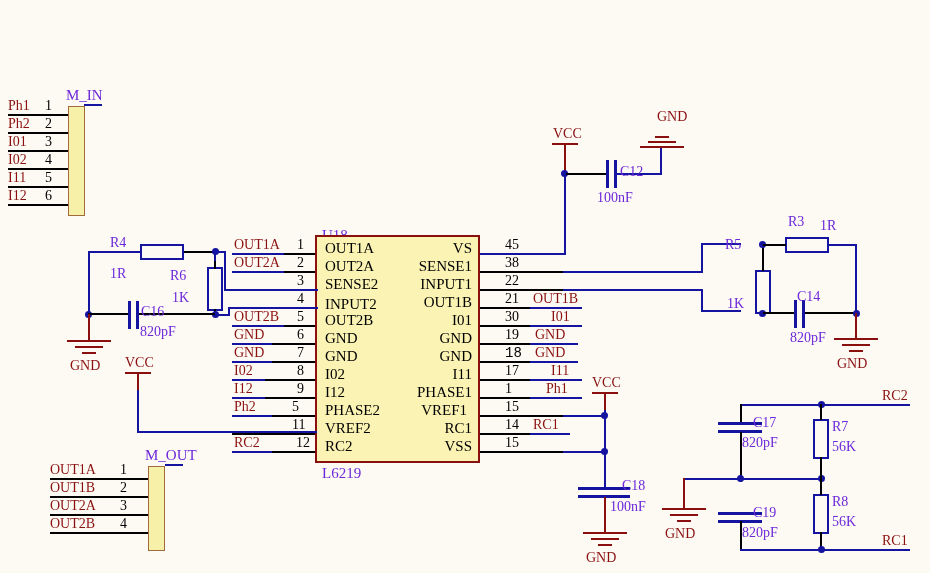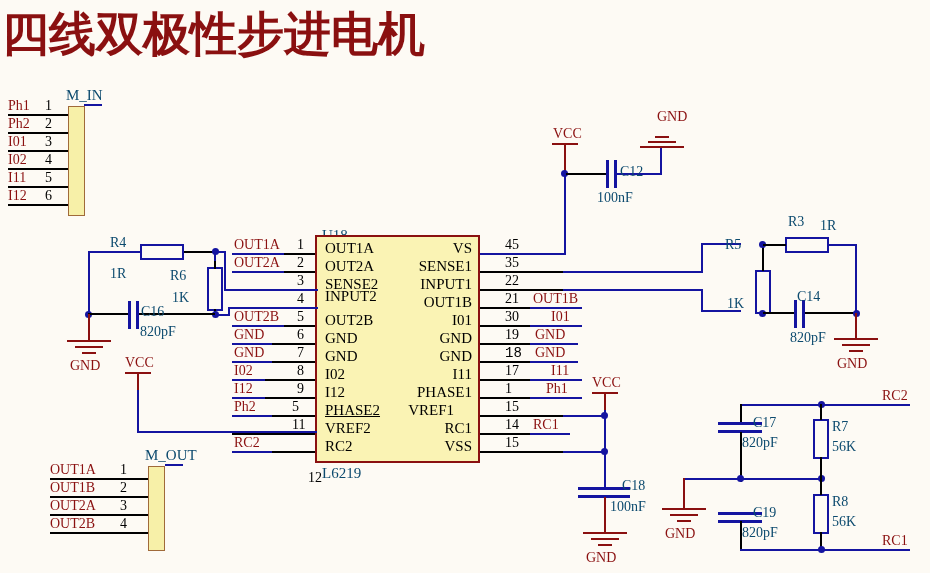--- a/index.html
+++ b/index.html
@@ -17,21 +17,21 @@
     font-weight:bold;
     font-size:47px;
     line-height:52px;
     color:#8a1010;
     letter-spacing:0px;
     white-space:nowrap;
   }
 
   
   .t{position:absolute;white-space:nowrap;line-height:1;}
-  .blue{color:#0c4a6e;}
+  .blue{color:#6d28d9;}
   .red{color:#8a1010;}
   .black{color:#000;}
   .f14{font-size:14px;}
   .f15{font-size:15px;}
 
   
   .w{position:absolute;background:#1414a0;}
   .wk{position:absolute;background:#000;}
   .wr{position:absolute;background:#8a1010;}
   .hw{height:2px;}
@@ -67,21 +67,20 @@
 
   
   .gnd{position:absolute;}
   .gnd i{position:absolute;background:#8a1010;display:block;}
 </style>
 </head>
 <body>
 
 <div id="root">
 
-  <div class="title">四线双极性步进电机</div>
 
   <div class="t f15 blue" style="left:66px;top:88px;">M_IN</div>
   <div class="w hw" style="left:84px;top:104px;width:18px;"></div>
   <div class="conn" style="left:68px;top:106px;width:17px;height:110px;"></div>
 
   <div class="t f14 red" style="left:8px;top:99px;">Ph1</div>
   <div class="t f14 black" style="left:45px;top:99px;">1</div>
   <div class="nlu" style="left:8px;top:114px;width:32px;"></div>
   <div class="stub" style="left:8px;top:114px;width:60px;"></div>
 
@@ -110,40 +109,40 @@
   <div class="nlu" style="left:8px;top:204px;width:26px;"></div>
   <div class="stub" style="left:8px;top:204px;width:60px;"></div>
 
   <div class="t f15 blue" style="left:322px;top:228px;">U18</div>
   <div class="ic" style="left:315px;top:235px;width:165px;height:228px;"></div>
   <div class="t f15 blue" style="left:322px;top:466px;">L6219</div>
 
   <div class="icpin" style="left:325px;top:240px;">OUT1A</div>
   <div class="icpin" style="left:325px;top:258px;">OUT2A</div>
   <div class="icpin" style="left:325px;top:276px;">SENSE2</div>
-  <div class="icpin" style="left:325px;top:288px;">INPUT2</div>
+  <div class="icpin" style="left:325px;top:296px;">INPUT2</div>
   <div class="icpin" style="left:325px;top:312px;">OUT2B</div>
   <div class="icpin" style="left:325px;top:330px;">GND</div>
   <div class="icpin" style="left:325px;top:348px;">GND</div>
   <div class="icpin" style="left:325px;top:366px;">I02</div>
   <div class="icpin" style="left:325px;top:384px;">I12</div>
-  <div class="icpin" style="left:325px;top:402px;text-decoration:underline;">PHASE2</div>
+  <div class="icpin" style="left:325px;top:402px;">PHASE2</div>
   <div class="icpin" style="left:325px;top:420px;">VREF2</div>
   <div class="icpin" style="left:325px;top:438px;">RC2</div>
 
   <div class="icpin r" style="left:372px;top:240px;width:100px;">VS</div>
   <div class="icpin r" style="left:372px;top:258px;width:100px;">SENSE1</div>
   <div class="icpin r" style="left:372px;top:276px;width:100px;">INPUT1</div>
   <div class="icpin r" style="left:372px;top:294px;width:100px;">OUT1B</div>
   <div class="icpin r" style="left:372px;top:312px;width:100px;">I01</div>
   <div class="icpin r" style="left:372px;top:330px;width:100px;">GND</div>
   <div class="icpin r" style="left:372px;top:348px;width:100px;">GND</div>
   <div class="icpin r" style="left:372px;top:366px;width:100px;">I11</div>
   <div class="icpin r" style="left:372px;top:384px;width:100px;">PHASE1</div>
-  <div class="icpin r" style="left:354px;top:402px;width:100px;font-family:Liberation Serif, serif;">VREF1</div>
+  <div class="icpin r" style="left:367px;top:402px;width:100px;font-family:Liberation Serif, serif;">VREF1</div>
   <div class="icpin r" style="left:372px;top:420px;width:100px;">RC1</div>
   <div class="icpin r" style="left:372px;top:438px;width:100px;">VSS</div>
 
   <div class="stub" style="left:232px;top:253px;width:83px;"></div>
   <div class="t f14 black" style="left:297px;top:238px;">1</div>
   <div class="t f14 red" style="left:234px;top:238px;">OUT1A</div>
   <div class="nlu" style="left:232px;top:253px;width:52px;"></div>
 
   <div class="stub" style="left:232px;top:271px;width:83px;"></div>
   <div class="t f14 black" style="left:297px;top:256px;">2</div>
@@ -183,29 +182,29 @@
 
   <div class="stub" style="left:232px;top:415px;width:83px;"></div>
   <div class="t f14 black" style="left:292px;top:400px;">5</div>
   <div class="t f14 red" style="left:234px;top:400px;">Ph2</div>
   <div class="nlu" style="left:232px;top:415px;width:40px;"></div>
 
   <div class="stub" style="left:232px;top:433px;width:83px;"></div>
   <div class="t f14 black" style="left:292px;top:418px;">11</div>
 
   <div class="stub" style="left:232px;top:451px;width:83px;"></div>
-  <div class="t f14 black" style="left:308px;top:436px;margin-top:35px;">12</div>
+  <div class="t f14 black" style="left:296px;top:436px;">12</div>
   <div class="t f14 red" style="left:234px;top:436px;">RC2</div>
   <div class="nlu" style="left:232px;top:451px;width:40px;"></div>
 
   <div class="stub" style="left:480px;top:253px;width:83px;"></div>
   <div class="t f14 black" style="left:505px;top:238px;">45</div>
 
   <div class="stub" style="left:480px;top:271px;width:83px;"></div>
-  <div class="t f14 black" style="left:505px;top:256px;">35</div>
+  <div class="t f14 black" style="left:505px;top:256px;">38</div>
 
   <div class="stub" style="left:480px;top:289px;width:83px;"></div>
   <div class="t f14 black" style="left:505px;top:274px;">22</div>
 
   <div class="stub" style="left:480px;top:307px;width:83px;"></div>
   <div class="t f14 black" style="left:505px;top:292px;">21</div>
   <div class="t f14 red" style="left:533px;top:292px;">OUT1B</div>
   <div class="nlu" style="left:530px;top:307px;width:52px;"></div>
 
   <div class="stub" style="left:480px;top:325px;width:83px;"></div>

